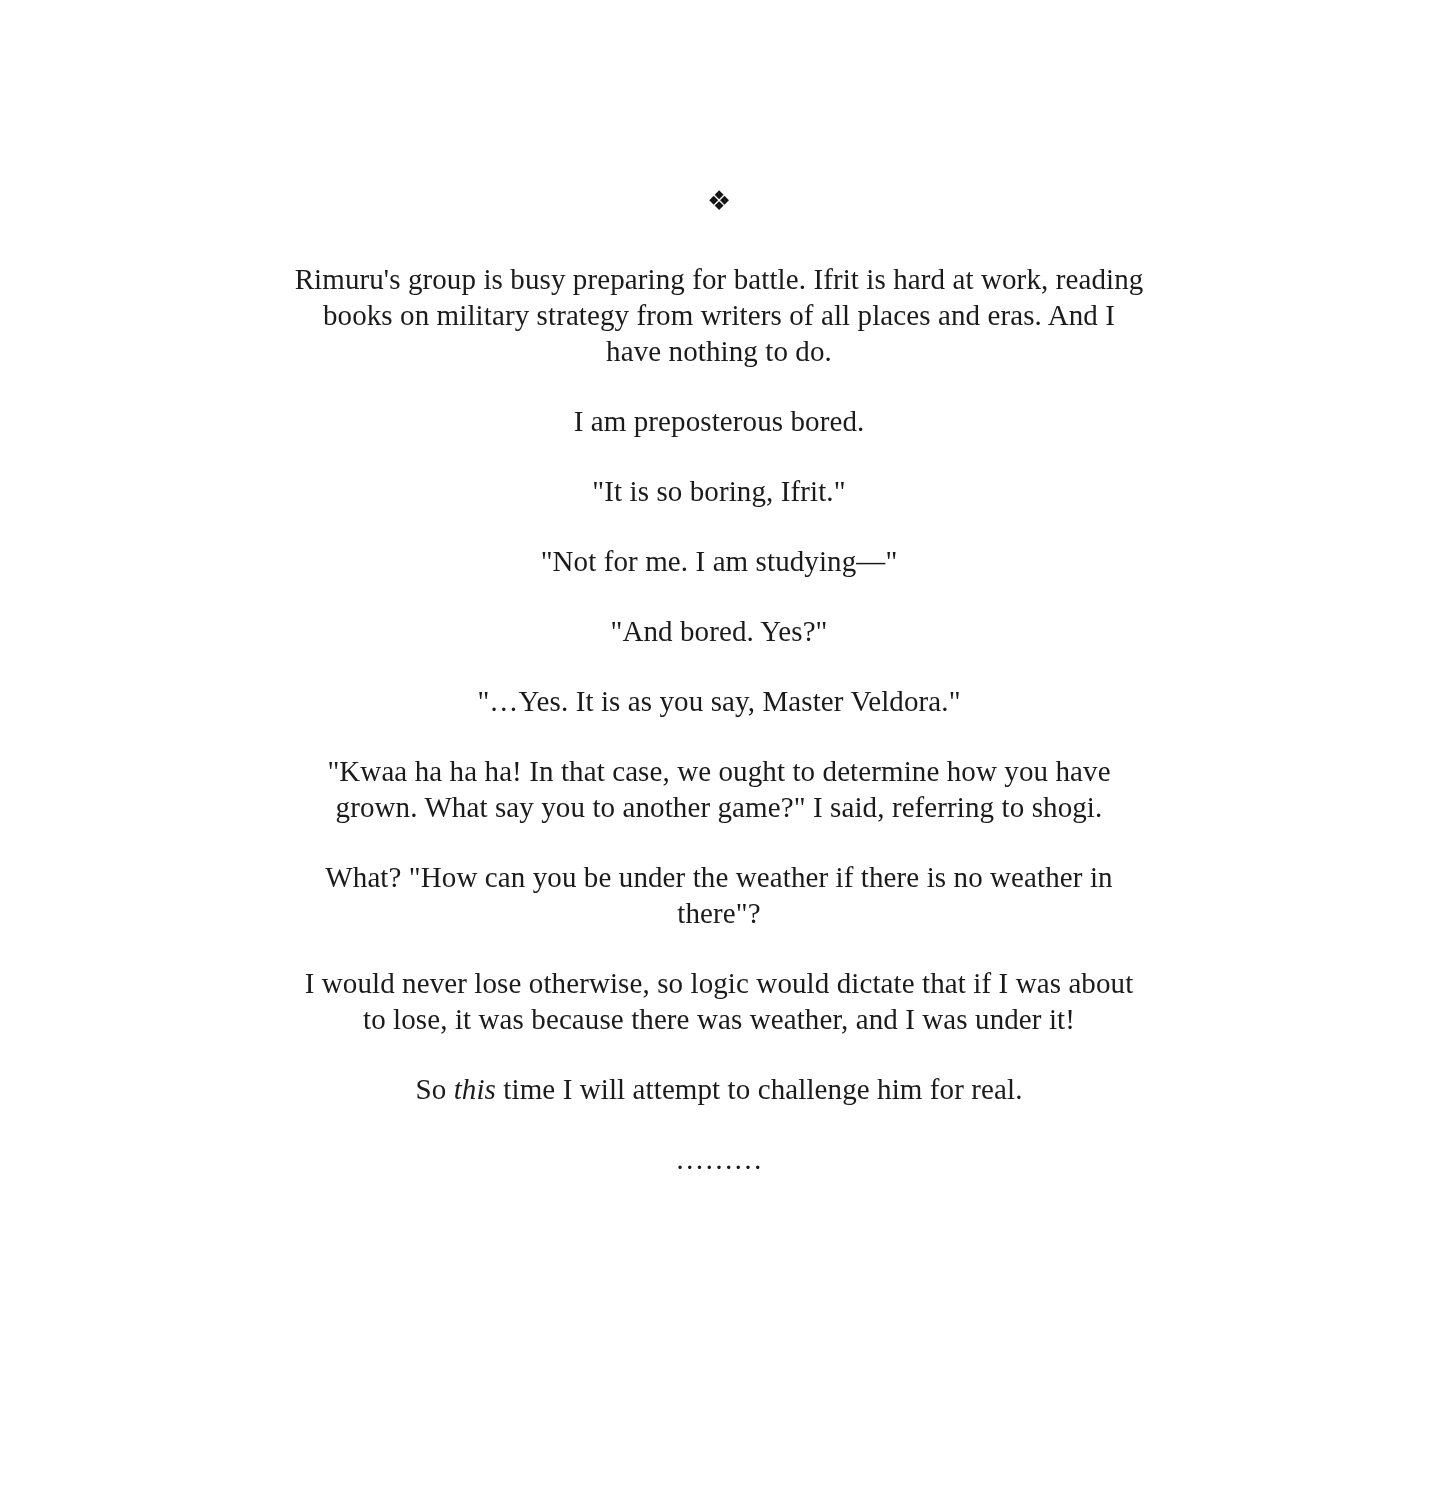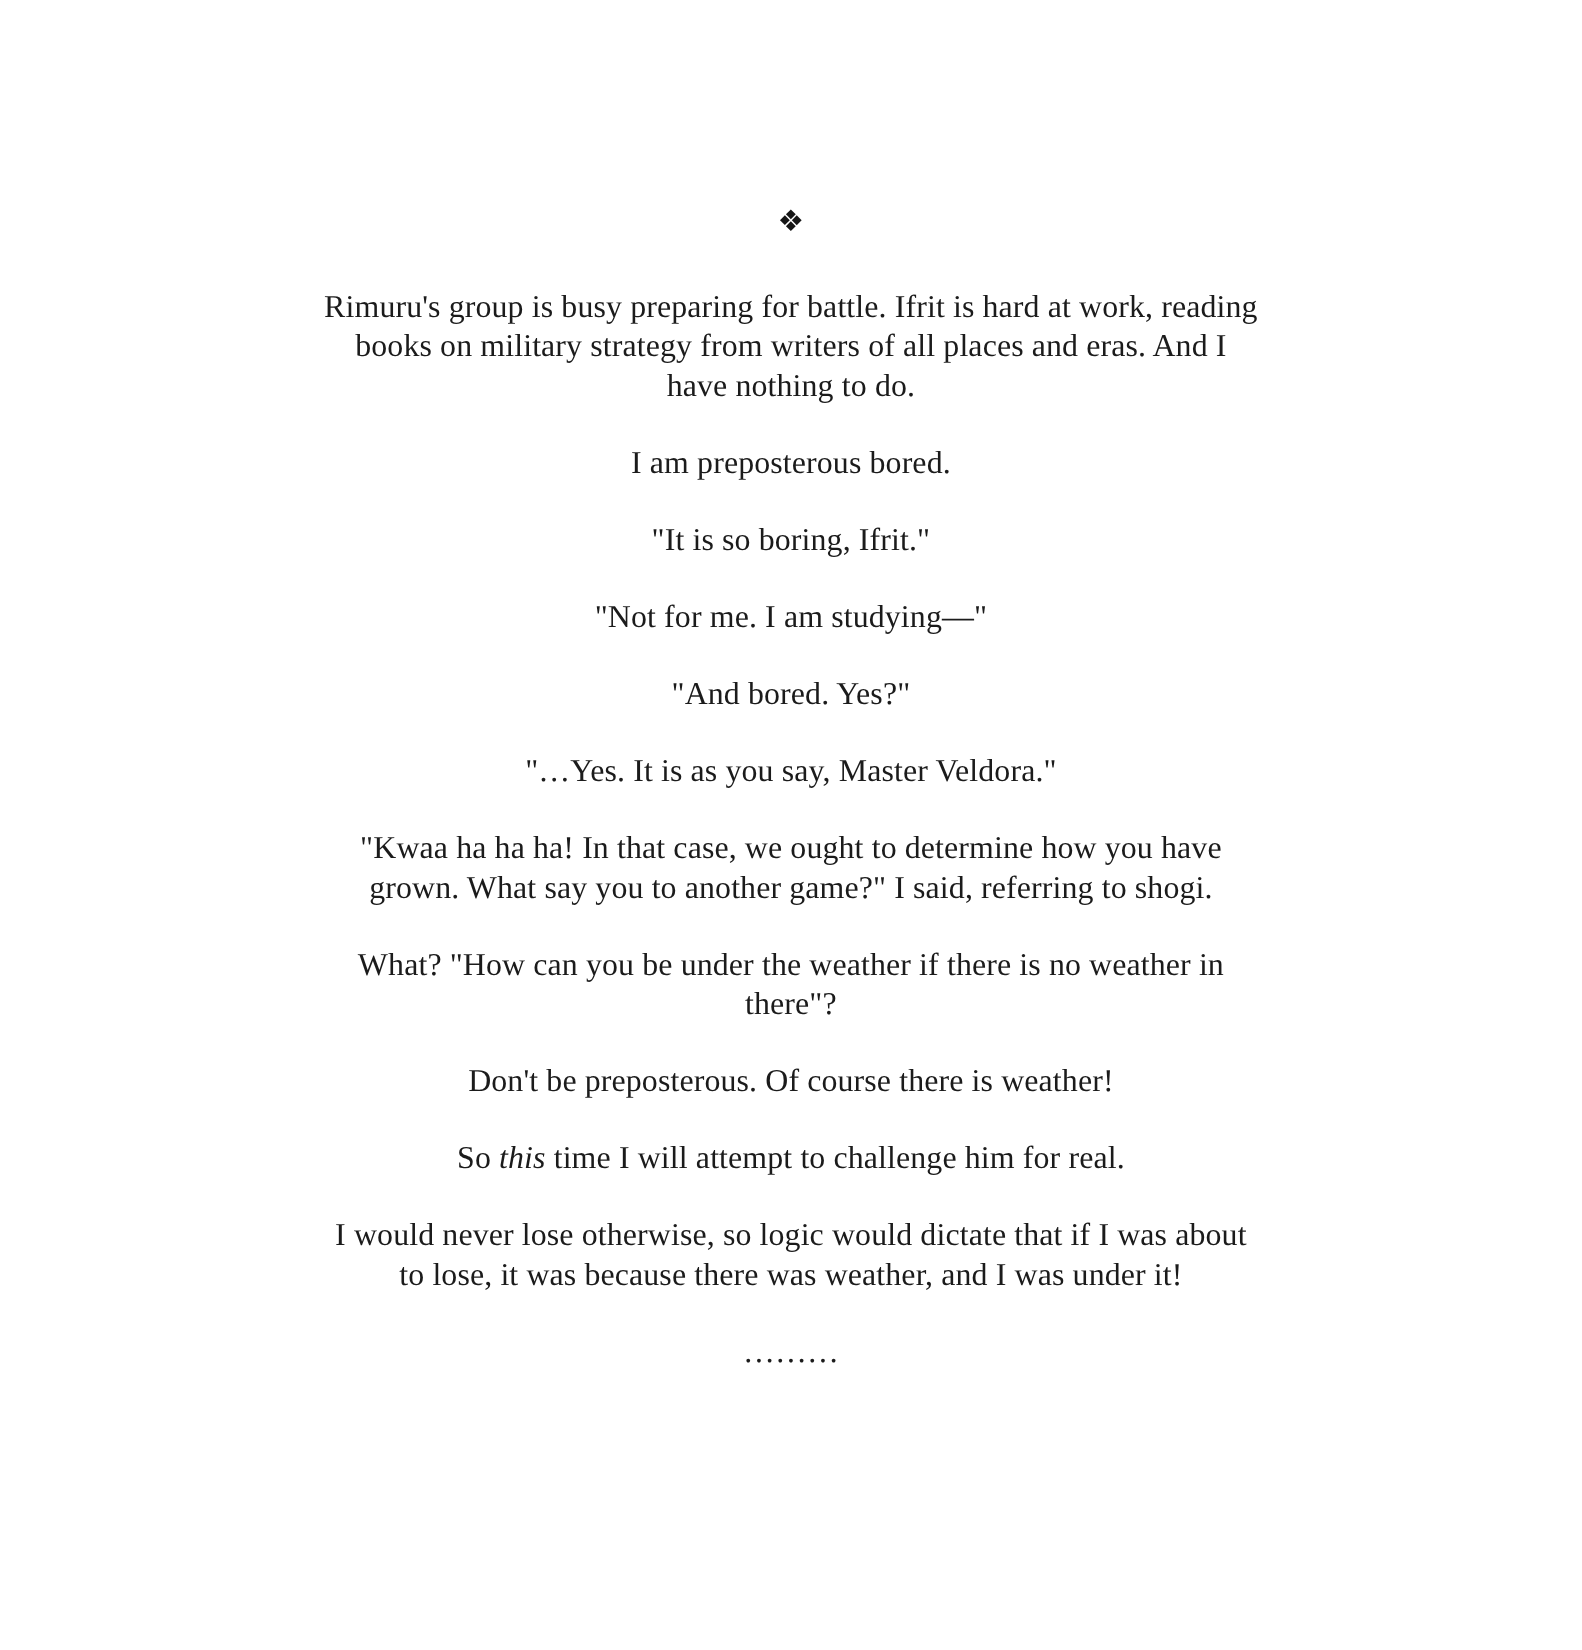--- a/index.html
+++ b/index.html
@@ -70,22 +70,21 @@
     <p>"And bored. Yes?"</p>
 
     <p>"…Yes. It is as you say, Master Veldora."</p>
 
 
     <p>"Kwaa ha ha ha! In that case, we ought to determine how you have grown. What say you to another game?" I said, referring to shogi.</p>
 
 
     <p>What? "How can you be under the weather if there is no weather in there"?</p>
 
-    <p>Don't be preposterous. Of course there is weather!</p>
+
+    <p>I would never lose otherwise, so logic would dictate that if I was about to lose, it was because there was weather, and I was under it!</p>
 
     <p><span>So </span><span class="em">this</span><span> time I will attempt to challenge him for real.</span></p>
-
-    <p>I would never lose otherwise, so logic would dictate that if I was about to lose, it was because there was weather, and I was under it!</p>
 
     <p class="dots-line">………</p>
 
   </div>
 </div>
 
 </body></html>

